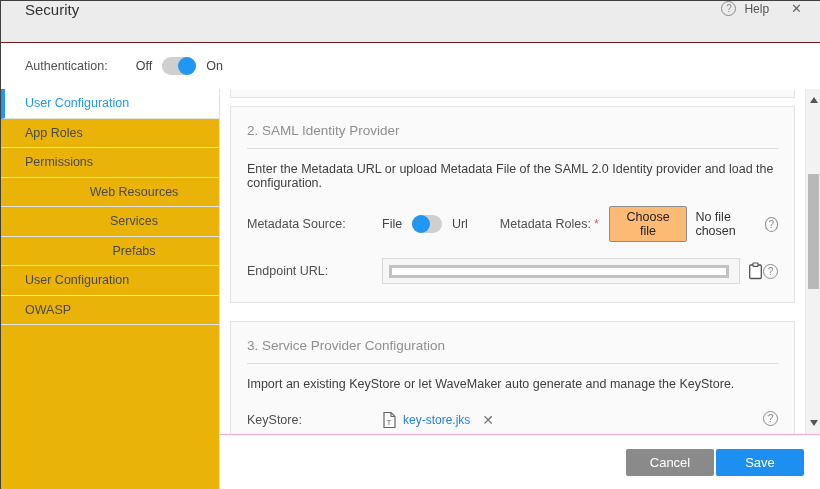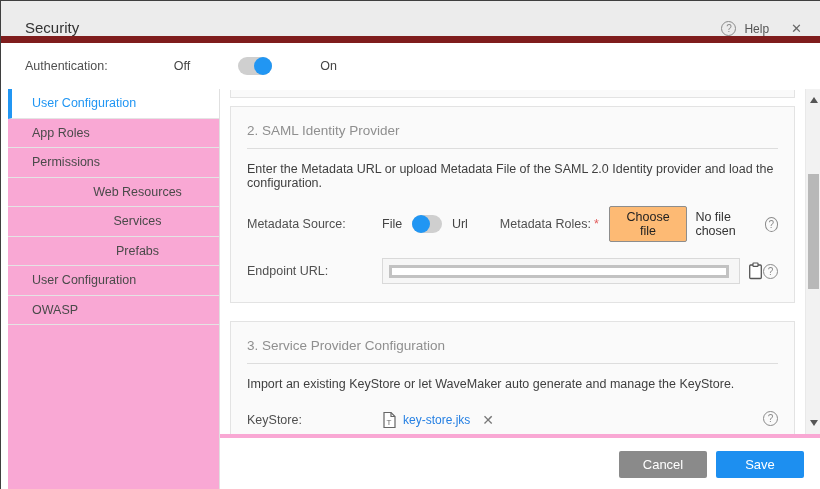--- a/index.html
+++ b/index.html
@@ -2,42 +2,42 @@
 <html><head>
 <meta charset="utf-8">
 <style>
   * { margin:0; padding:0; box-sizing:border-box; }
   html,body { background:#fff; }
   body { font-family:"Liberation Sans", sans-serif; color:#3c3c3c; }
   .window { width:820px; height:489px; background:#fff; position:relative; overflow:hidden;
             border-left:1px solid #3f3f3f; border-top:1px solid #3f3f3f; }
 
   
-  .hdr { height:42px; background:#ececec; border-bottom:7px solid #7f1d1d;
-         display:flex; align-items:flex-end; padding:0 18px 0 24px; }
+  .hdr { height:42px; background:#ececec; border-bottom:1px solid #7f1d1d;
+         display:flex; align-items:flex-start; padding:0 18px 0 24px; }
   .hdr-title { font-size:15px; color:#333; flex:0 0 auto; }
   .hdr-right { margin-left:auto; display:flex; align-items:center; gap:8px; }
   .qcirc { width:15px; height:15px; border:1px solid #8a8a8a; border-radius:50%;
            color:#8a8a8a; font-size:10px; display:flex; align-items:center; justify-content:center; }
   .hdr-help-lbl { font-size:12px; color:#555; }
   .hdr-close { font-size:13px; color:#666; margin-left:14px; cursor:pointer; }
 
   
-  .auth { height:46px; background:#fff; display:flex; align-items:center; padding:0 24px;gap:38px; }
+  .auth { height:46px; background:#fff; display:flex; align-items:center; padding:0 24px; }
   .auth-lbl { font-size:12.5px; color:#4f4f4f; }
   .tg-txt { font-size:12.5px; color:#444; }
   .toggle { width:34px; height:18px; border-radius:9px; background:#cfcfcf; position:relative; margin:0 10px; cursor:pointer; }
   .toggle .knob { width:18px; height:18px; border-radius:50%; background:#2196f3; position:absolute; top:0; }
   .toggle.on .knob { right:0; }
   .toggle.left .knob { left:0; }
   .auth .tg-off { margin-left:28px; }
 
   
   .main { display:flex; height:401px; }
-  .sidebar { width:247px; background:#f9a8d4; border-right:1px solid #e0e0e0;margin-left:7px; }
+  .sidebar { width:247px; background:#eab308; border-right:1px solid #e0e0e0; }
   .side-item { height:29.5px; border-bottom:1px solid #e4e4e4; display:flex; align-items:center;
                padding-left:24px; font-size:12.5px; color:#4a4a4a; cursor:pointer; }
   .side-item.indent { padding-left:48px;justify-content:center; }
   .side-item.active { background:#fff; color:#2196f3; border-left:4px solid #2196f3; padding-left:20px; }
 
   .content { flex:1; display:flex; flex-direction:column; position:relative; }
   .scrollzone { flex:1; position:relative; overflow:hidden; padding:0 25px 0 10px; background:#fff; }
   .card-sliver { height:8px; background:#fafafa; border:1px solid #e3e3e3; border-top:none; margin-top:1px; }
   .card { background:#fafafa; border:1px solid #e3e3e3; padding:12px 16px 18px 16px; margin-top:8px; }
   .card + .card { margin-top:18px; }
@@ -60,22 +60,22 @@
 
   
   .sbar { position:absolute; top:0; right:0; bottom:0; width:15px; background:#f2f2f2; border-left:1px solid #e9e9e9; }
   .sbar .arr { position:absolute; left:0; width:15px; height:14px; display:flex; align-items:center; justify-content:center; cursor:pointer; }
   .sbar .arr.up { top:4px; } .sbar .arr.down { bottom:4px; }
   .tri-up { width:0; height:0; border-left:4px solid transparent; border-right:4px solid transparent; border-bottom:6px solid #555; }
   .tri-down { width:0; height:0; border-left:4px solid transparent; border-right:4px solid transparent; border-top:6px solid #555; }
   .sbar .thumb { position:absolute; left:2px; width:11px; top:85px; height:115px; background:#b8b8b8; cursor:grab; }
 
   
-  .footer { height:56px; background:#fff; border-top:4px solid #f9a8d4; display:flex; align-items:center;
-            justify-content:flex-end; gap:9px; padding-right:16px; }
+  .footer { height:56px; background:#fff; border-top:1px solid #f9a8d4; display:flex; align-items:center;
+            justify-content:flex-end; gap:2px; padding-right:16px; }
   .btn { width:88px; height:27px; border:none; border-radius:2px; color:#fff; font-size:13px;
          font-family:"Liberation Sans", sans-serif; cursor:pointer; }
   .btn.cancel { background:#8a8a8a; }
   .btn.save { background:#1d8ff0; }
 
   svg { display:block; }
 </style>
 </head>
 <body>
 

